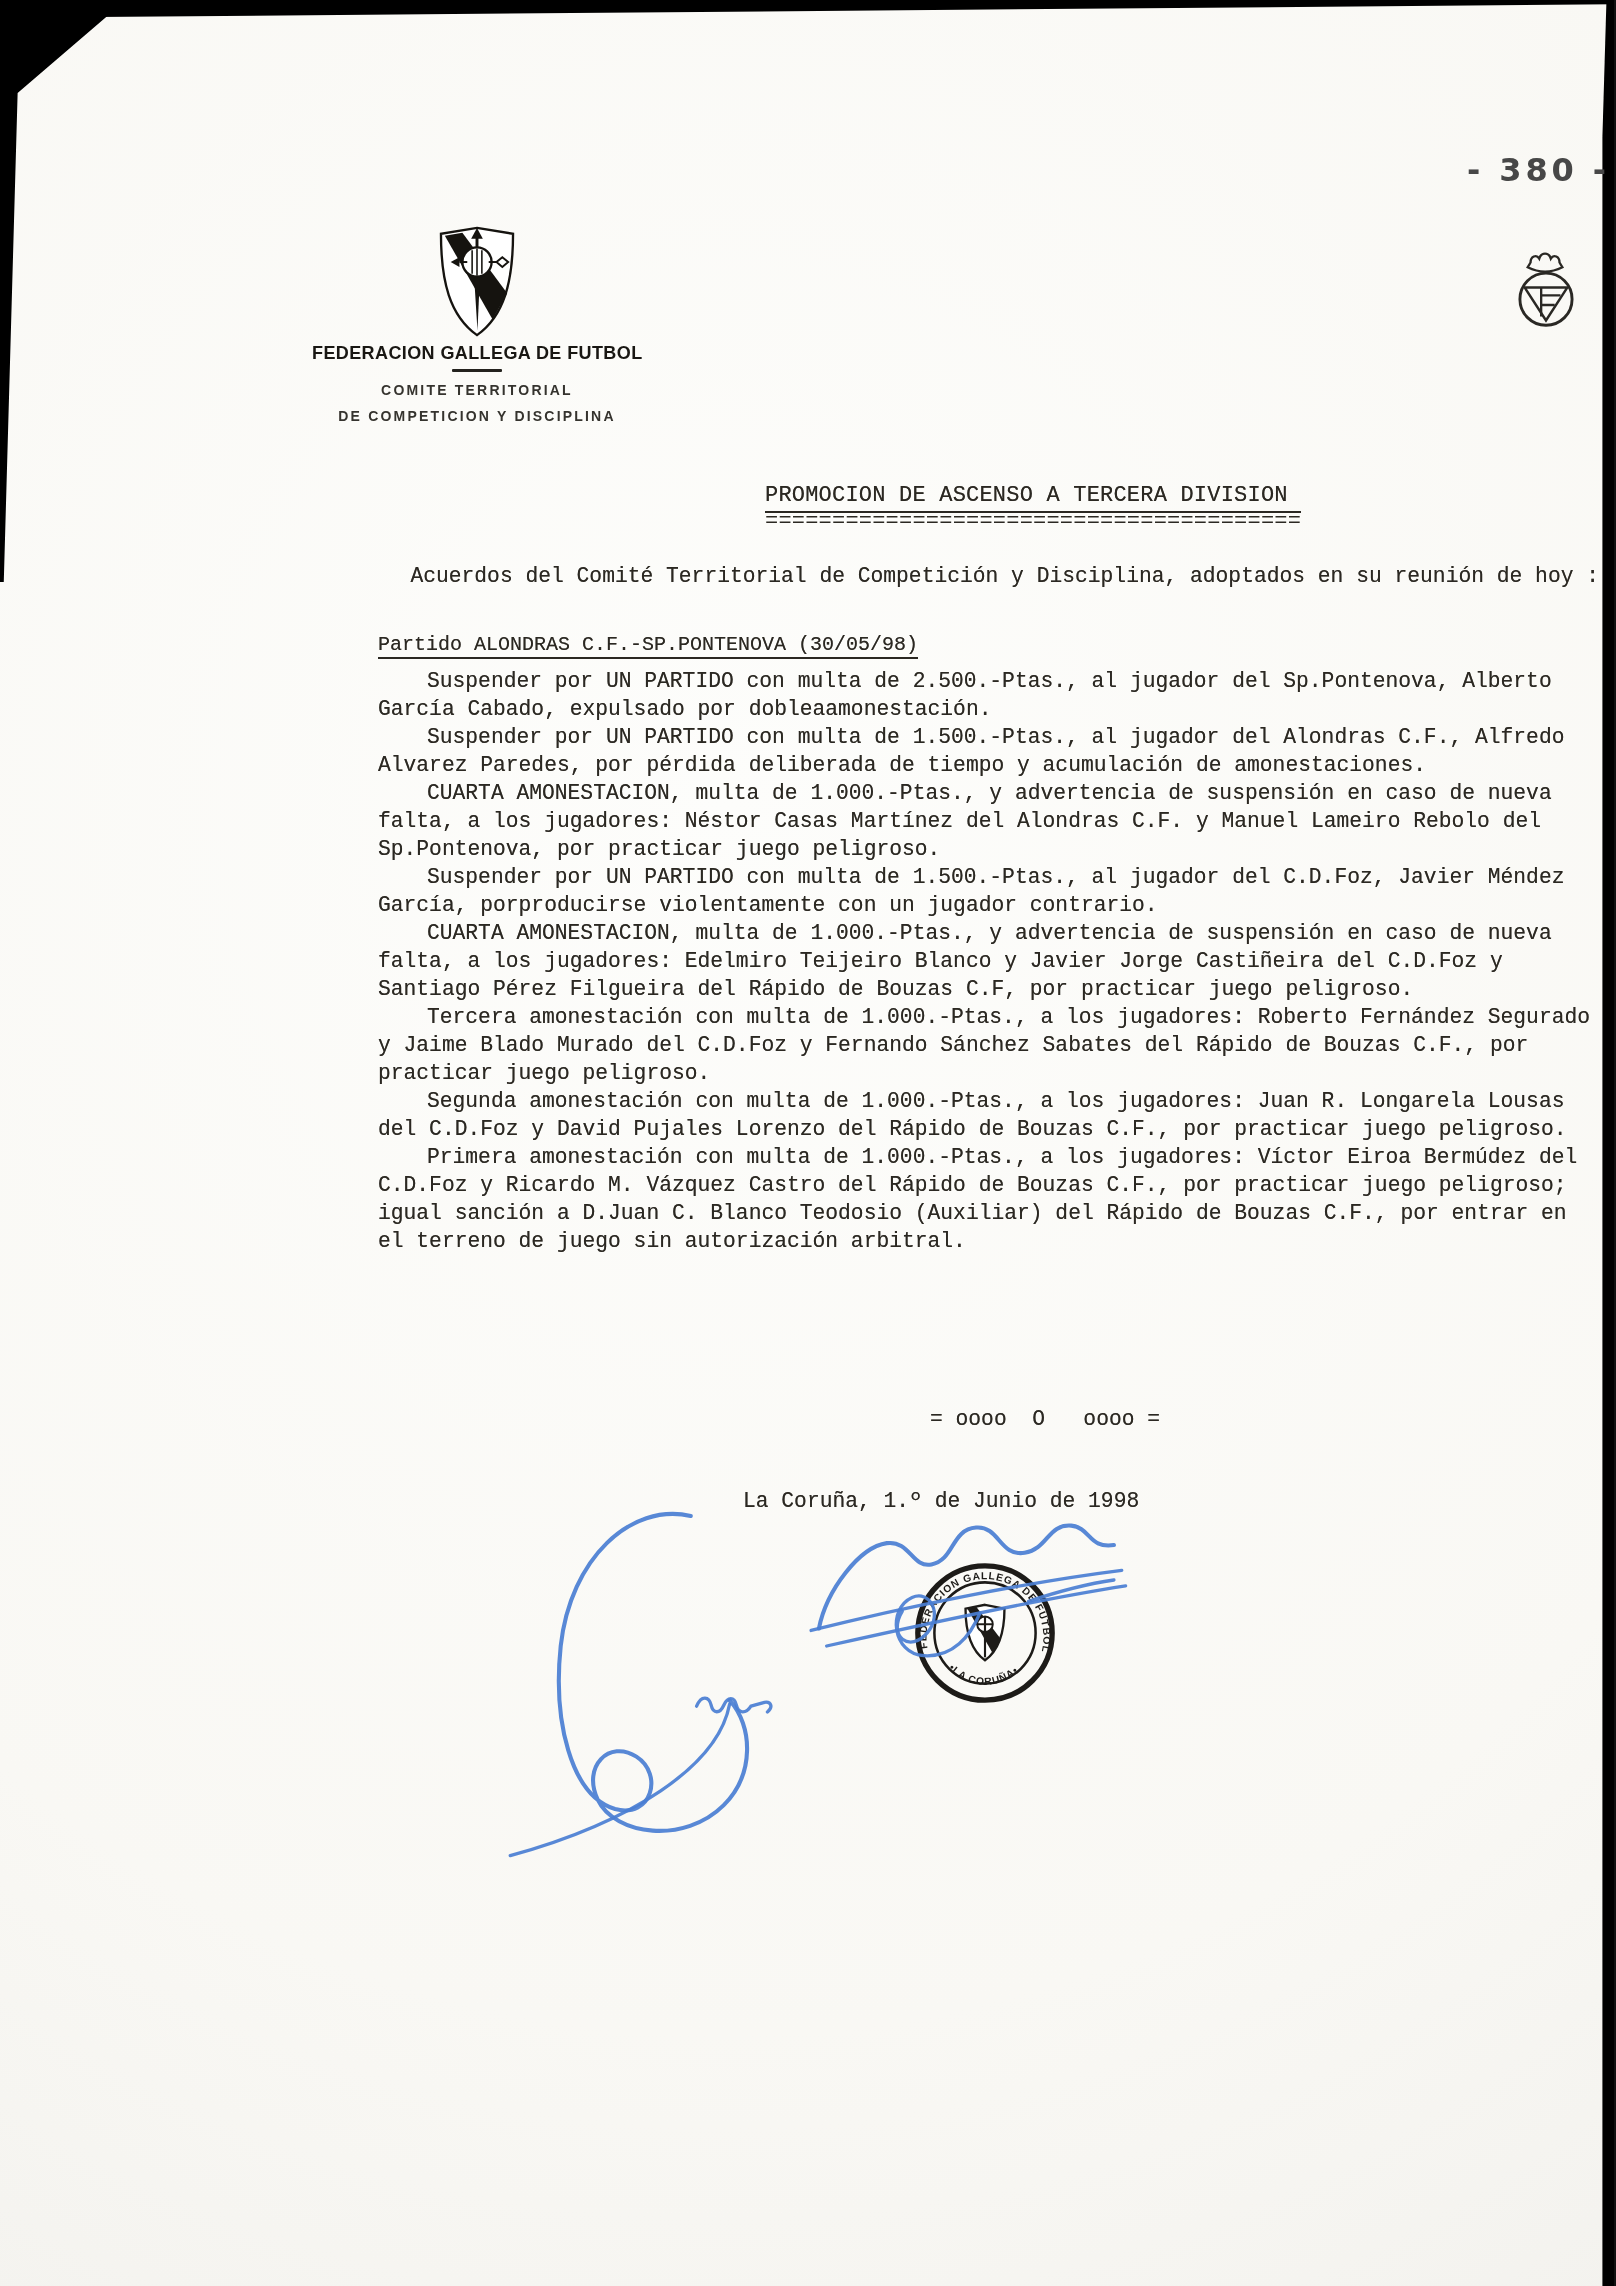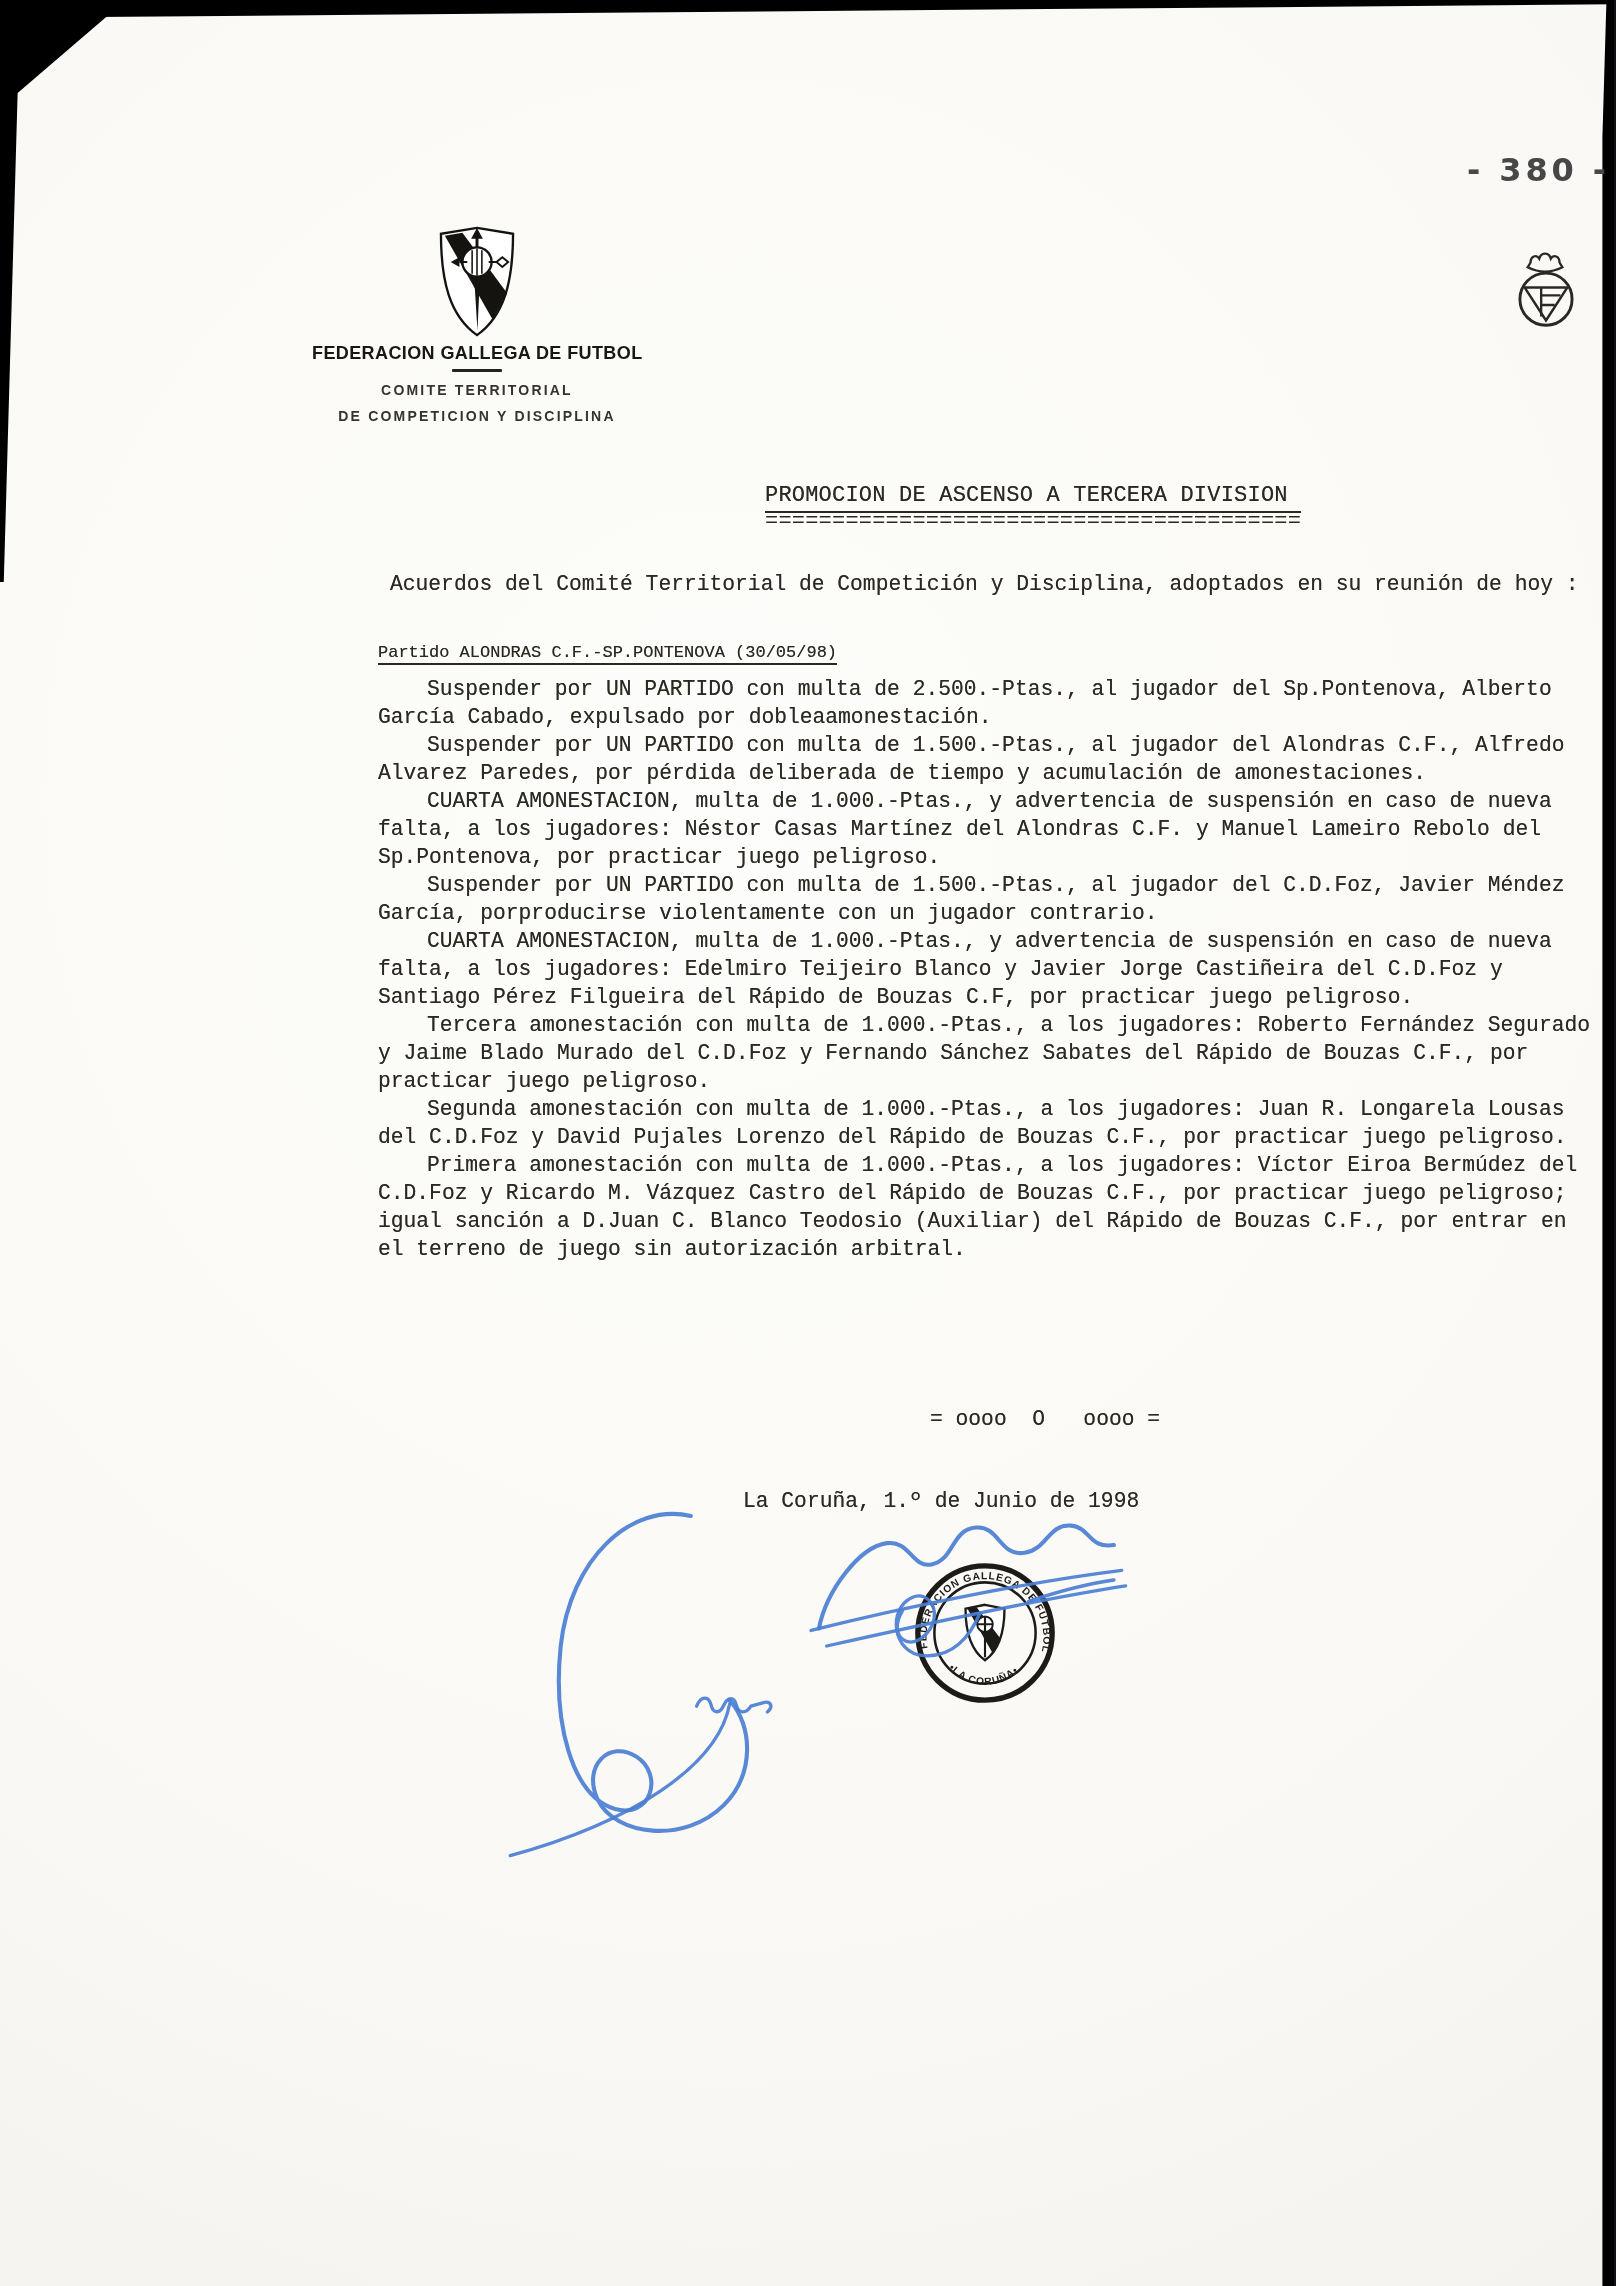--- a/index.html
+++ b/index.html
@@ -30,22 +30,22 @@
   
   .crest{position:absolute;top:248px;left:1512px;}
   
   .titleblock{position:absolute;top:483px;left:765px;text-align:left;}
   .doc-title{font-size:22px;letter-spacing:0.2px;border-bottom:2.4px solid #2b2822;
     padding-bottom:3px;white-space:nowrap;text-shadow:0 0 0.6px rgba(43,40,34,.65);}
   .title-eq{font-size:22px;line-height:11.6px;margin-top:2.9px;letter-spacing:0.2px;white-space:nowrap;}
   
   .column{position:absolute;top:558px;left:378px;width:1225px;font-size:21.3px;line-height:28px;
     text-shadow:0 0 0.6px rgba(43,40,34,.6);}
-  .intro{margin:12px;}
-  .sec-h{margin:41px 0 7.8px 0;font-size:17px;font-weight:normal;}
+  .intro{margin:4px;text-align:right;}
+  .sec-h{margin:41px 0 7.8px 0;font-size:20px;font-weight:normal;}
   .sec-h .u{border-bottom:2.4px solid #2b2822;padding-bottom:1px;}
   .para{margin:0;text-indent:49px;}
   
   .divider{position:absolute;top:1407px;left:930px;font-size:21.3px;white-space:pre;
     text-shadow:0 0 0.6px rgba(43,40,34,.6);text-align:center;}
   .dateline{position:absolute;top:1489px;left:743px;font-size:21.3px;white-space:pre;
     text-shadow:0 0 0.6px rgba(43,40,34,.6);}
   
   .stamp{position:absolute;top:1560px;left:912px;}
   .stamp text{font-family:"Liberation Sans",sans-serif;font-weight:bold;fill:#1d1b18;}

